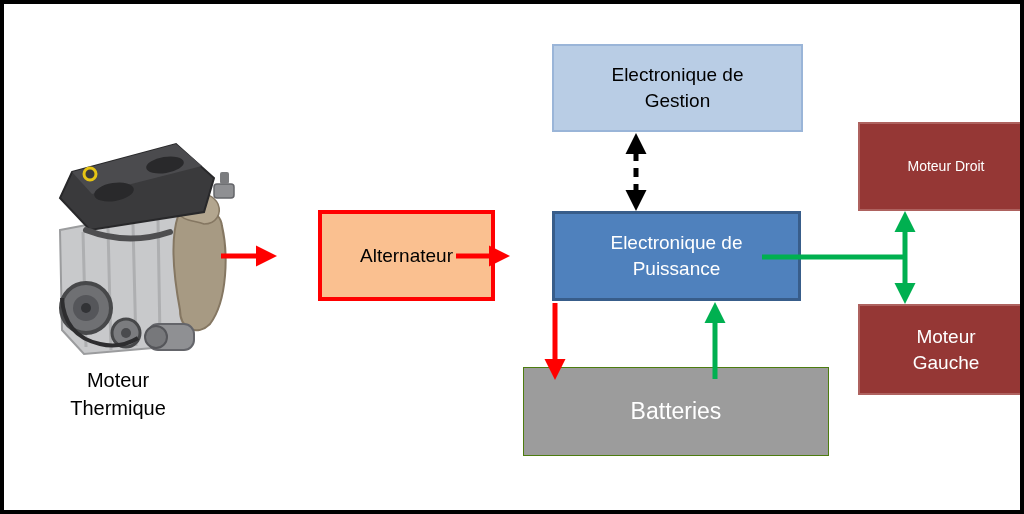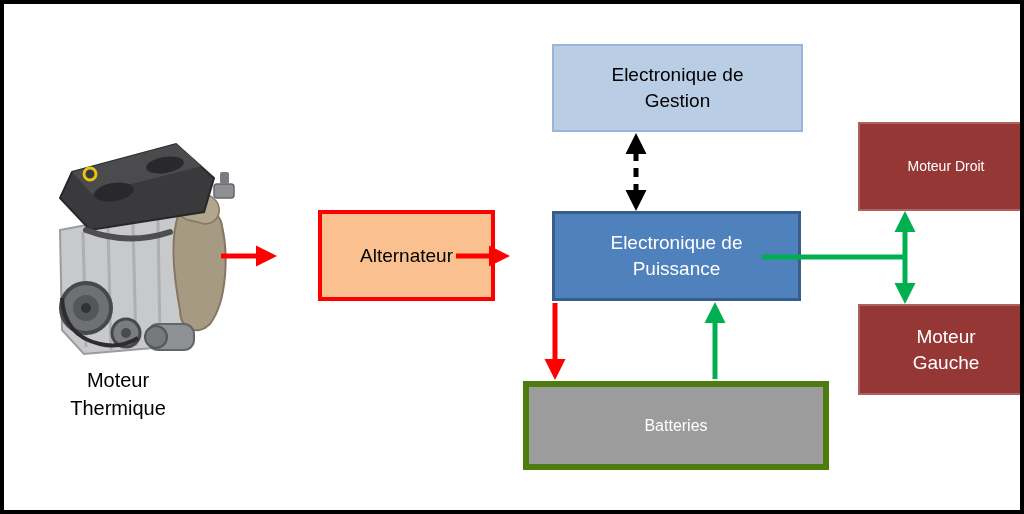--- a/index.html
+++ b/index.html
@@ -27,21 +27,21 @@
     box-sizing: border-box;
     z-index: 2;
     margin-left: 41px;
   }
   .node .label { white-space: pre-line; line-height: 1.35; }
   #gestion       { left: 511px; top: 44px;  width: 251px; height: 88px; background: #B9CDE5; border: 2px solid #9AB5D8; color: #000000; font-size: 19px; }
   #alternateur   { left: 277px; top: 210px; width: 177px; height: 91px; background: #FAC090; border: 4px solid #FF0000; color: #000000; font-size: 19px; justify-content: center; }
   #puissance     { left: 511px; top: 211px; width: 249px; height: 90px; background: #4F81BD; border: 3px solid #385D8A; color: #FFFFFF; font-size: 19px; }
   #moteur-droit  { left: 817px; top: 122px; width: 176px; height: 89px; background: #953735; border: 2px solid #AE625F; color: #FFFFFF; font-size: 14px; }
   #moteur-gauche { left: 817px; top: 304px; width: 176px; height: 91px; background: #953735; border: 2px solid #AE625F; color: #FFFFFF; font-size: 19px; }
-  #batteries     { left: 482px; top: 381px; width: 306px; height: 89px; background: #9C9C9C; border: 6px solid #4d7c0f; color: #FFFFFF; font-size: 16px; }
+  #batteries     { left: 482px; top: 367px; width: 306px; height: 89px; background: #9C9C9C; border: 1px solid #4d7c0f; color: #FFFFFF; font-size: 23px; }
   .caption {
     position: absolute; left: 36px; top: 366px; width: 164px;
     text-align: center; font-size: 20px; color: #000000;
     white-space: pre-line; line-height: 1.4; z-index: 2;
   }
   .engine {
     position: absolute; left: 28px; top: 132px;
     width: 218px; height: 236px; z-index: 1;
   }
   .arrows {

